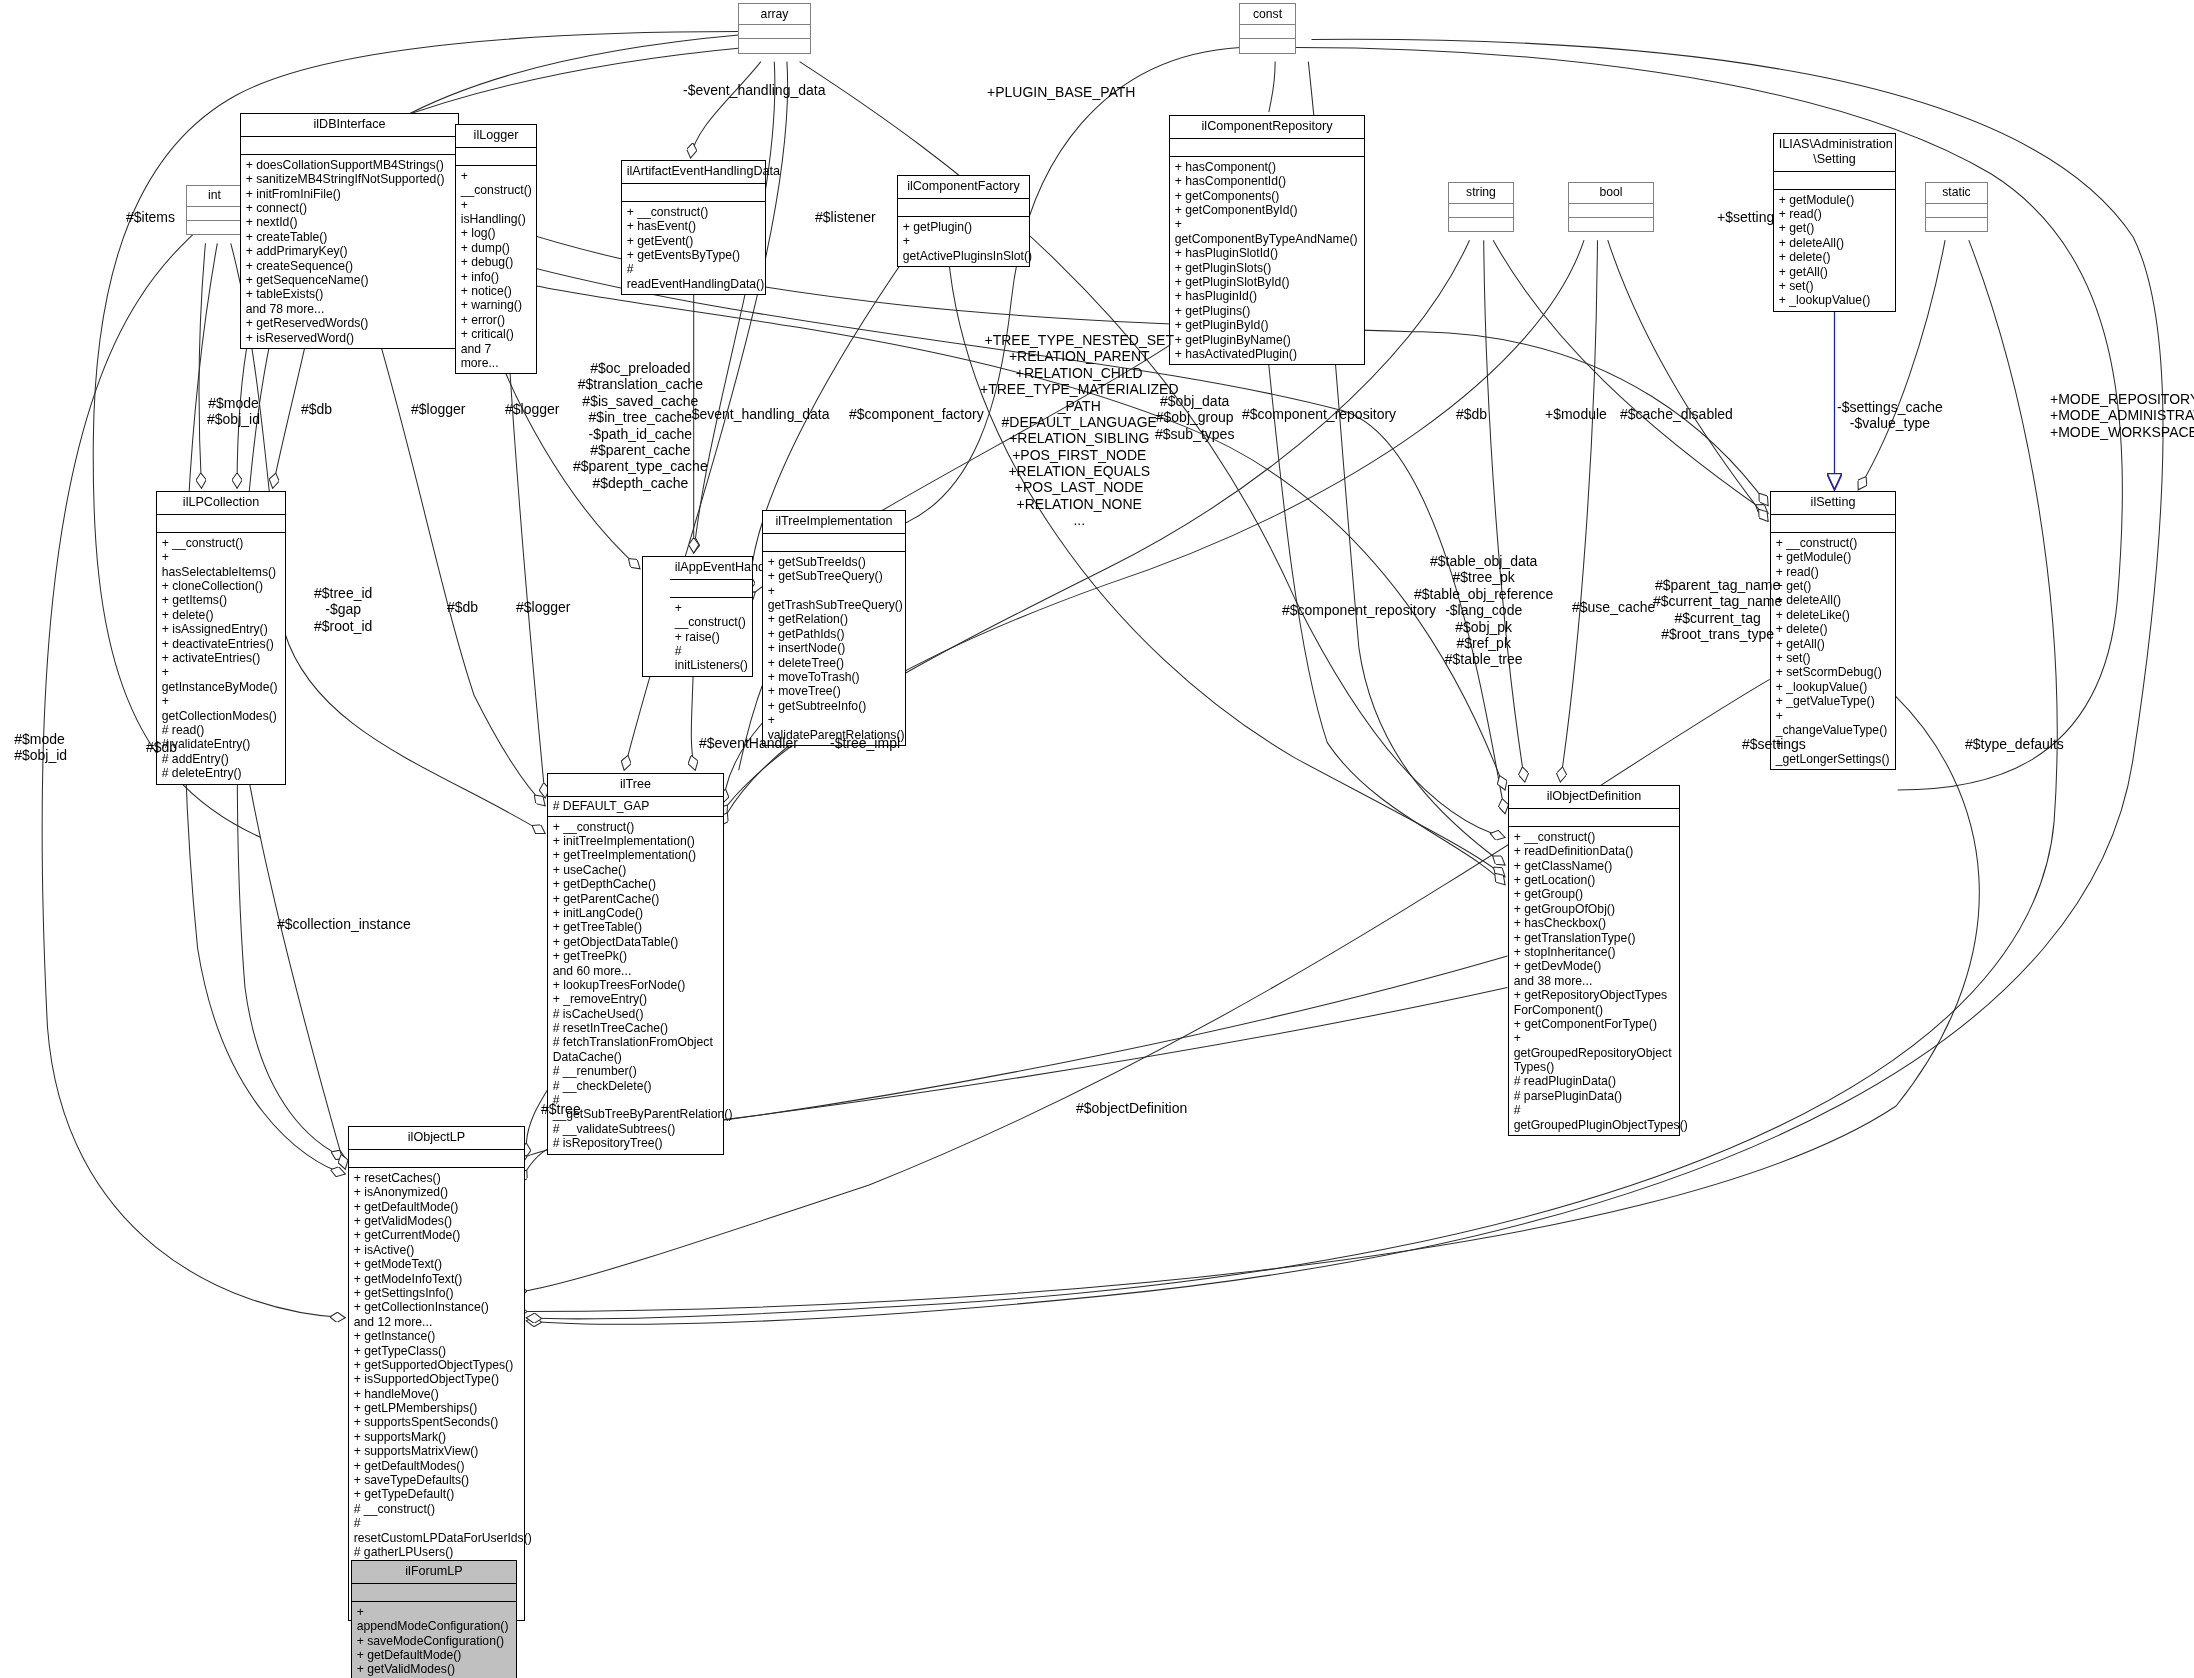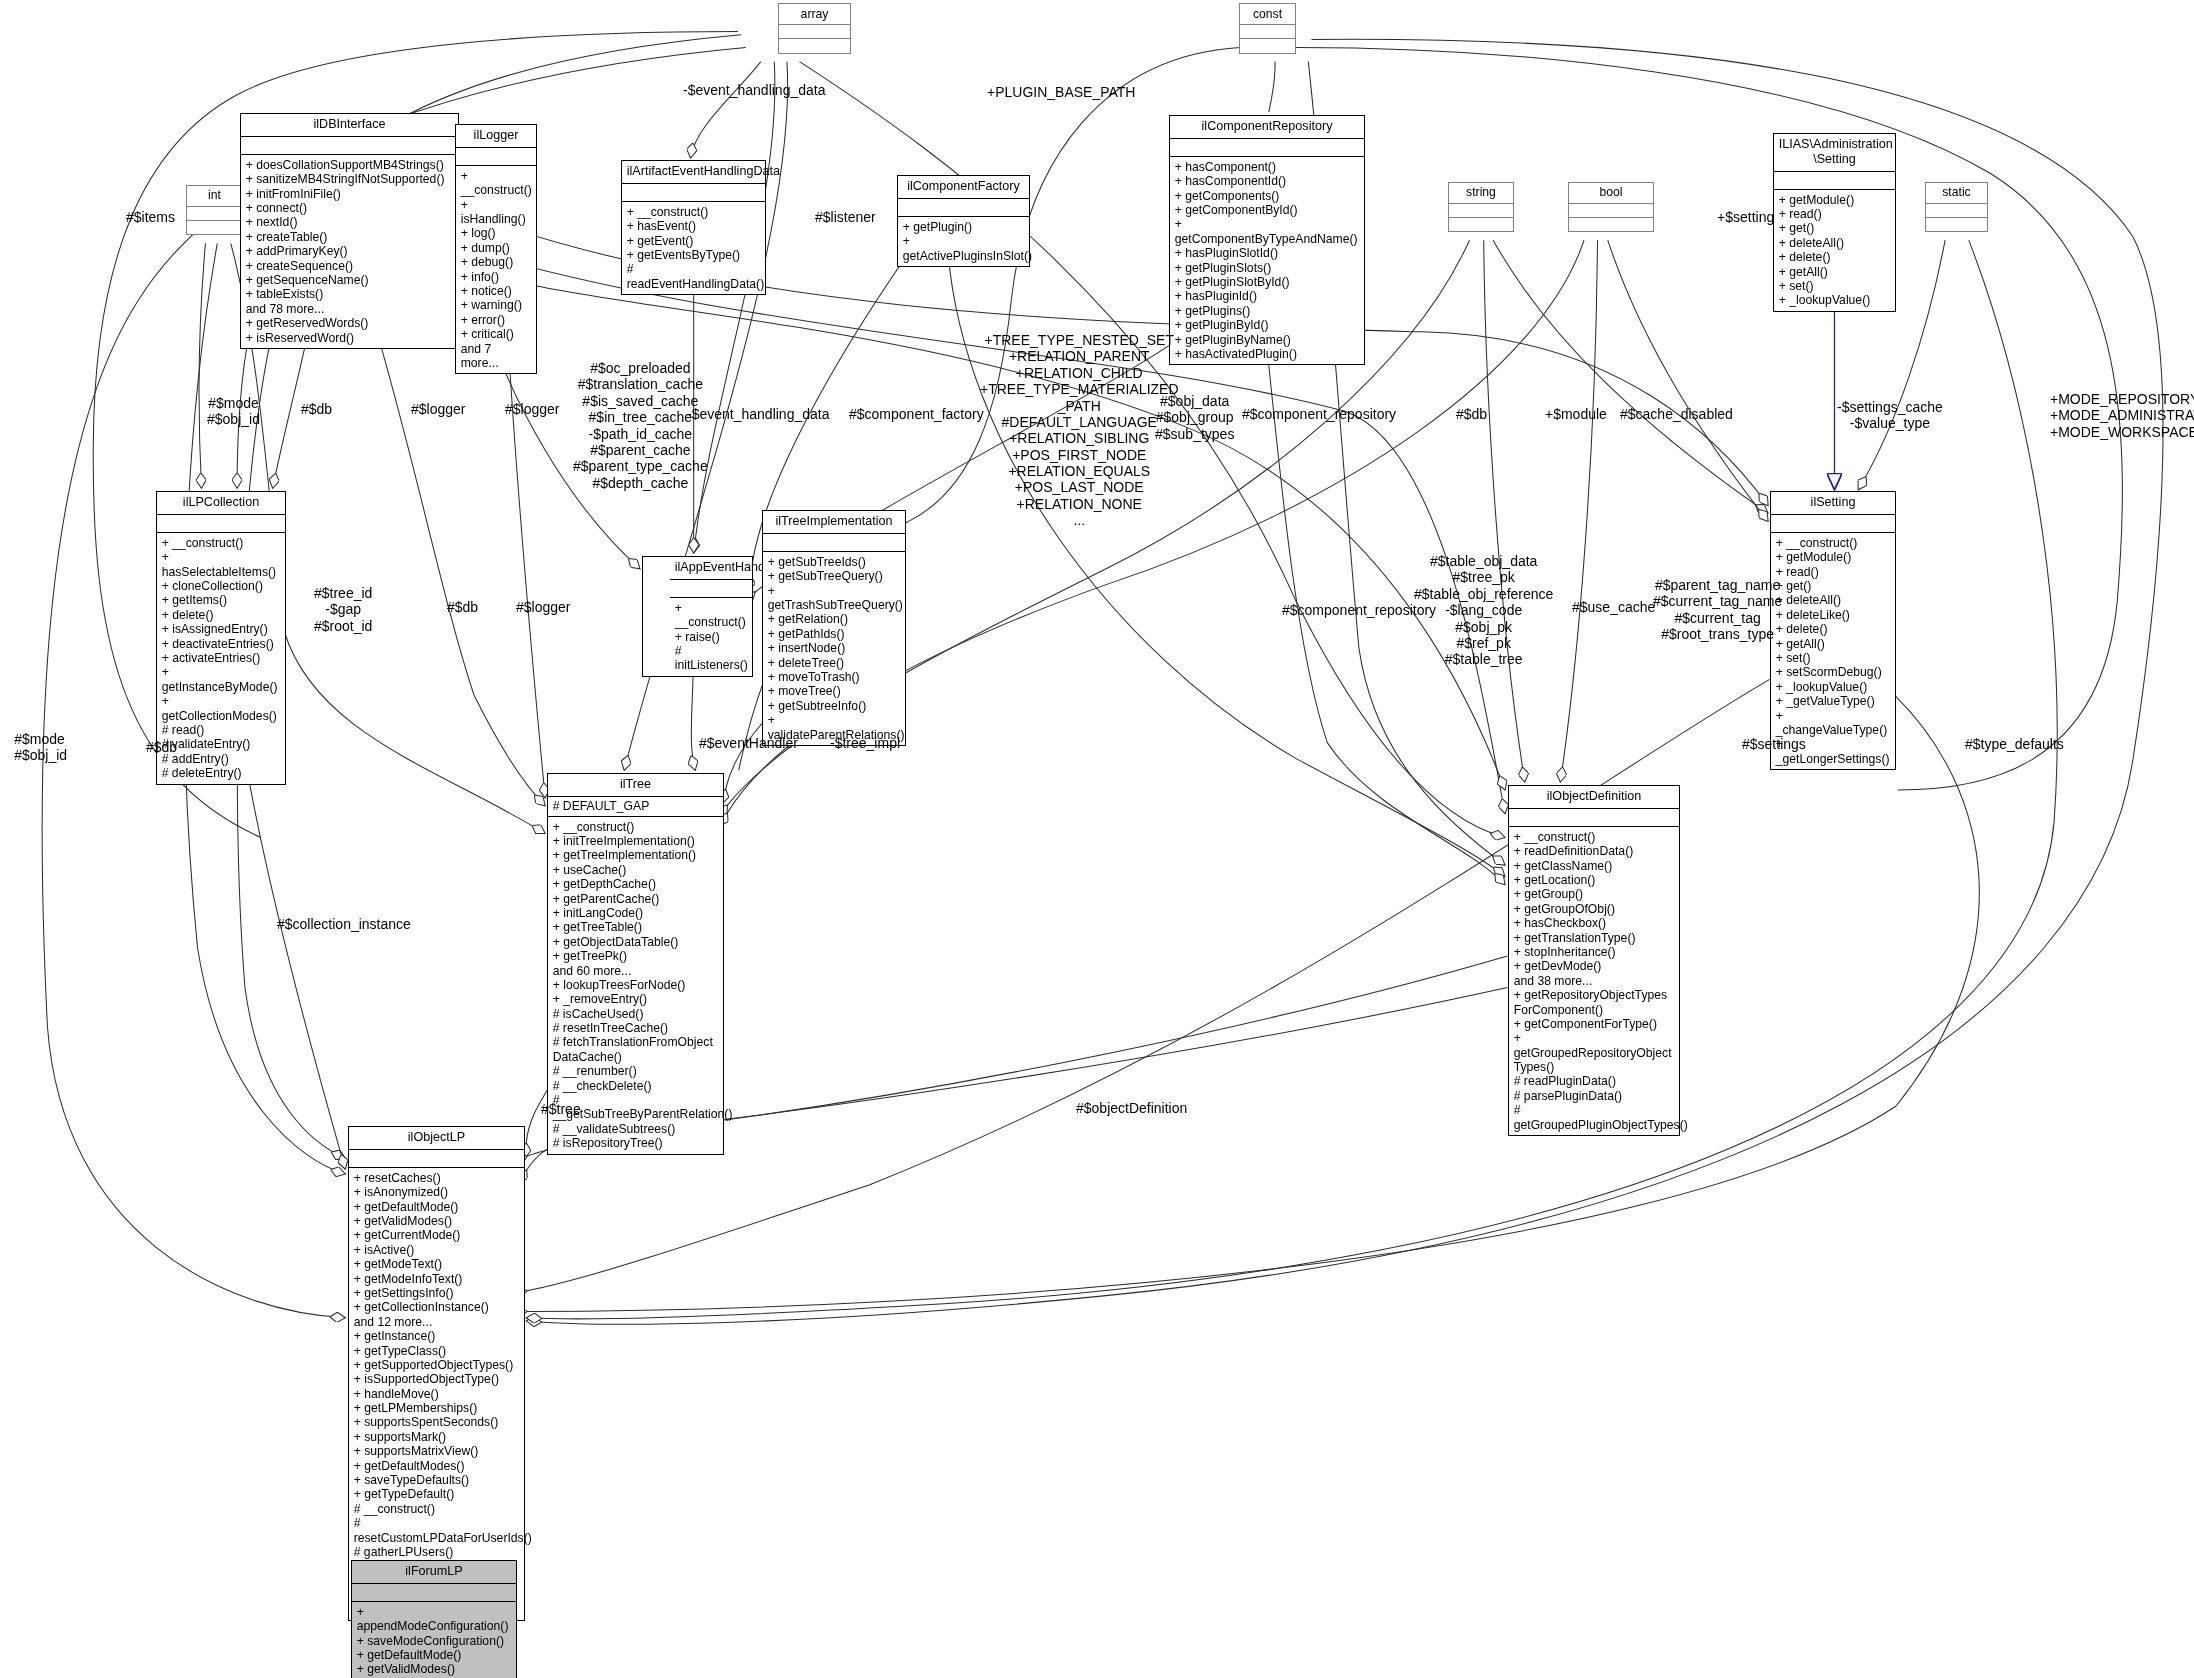--- a/index.html
+++ b/index.html
@@ -179,21 +179,21 @@
       <path d="M2398,880 C2520,1000 2560,1200 2400,1400 C2100,1600 1200,1660 666,1660" marker-end="url(#odia2)"></path>
 
       <path d="M1908,1210 C1600,1300 1200,1380 900,1420 C780,1440 700,1450 666,1464" marker-end="url(#odia2)"></path>
 
       <path d="M1908,1250 C1500,1340 1000,1410 800,1430 C720,1440 690,1444 666,1482" marker-end="url(#odia2)"></path>
 
       <path d="M549,1945 L549,1974" stroke="#1f1f9f" stroke-width="1.6" marker-end="url(#tri)"></path>
     </g>
   </svg>
 
-  <div class="typebox" style="left:738px;top:3.2px;width:73px;margin-left:40px;">
+  <div class="typebox" style="left:738px;top:3.2px;width:73px;">
     <div class="t">array</div>
     <div class="r1"></div>
     <div class="r2"></div>
   </div>
   <div class="typebox" style="left:1239px;top:3.2px;width:57px;">
     <div class="t">const</div>
     <div class="r1"></div>
     <div class="r2"></div>
   </div>
   <div class="typebox" style="left:186px;top:185px;width:57px;">

